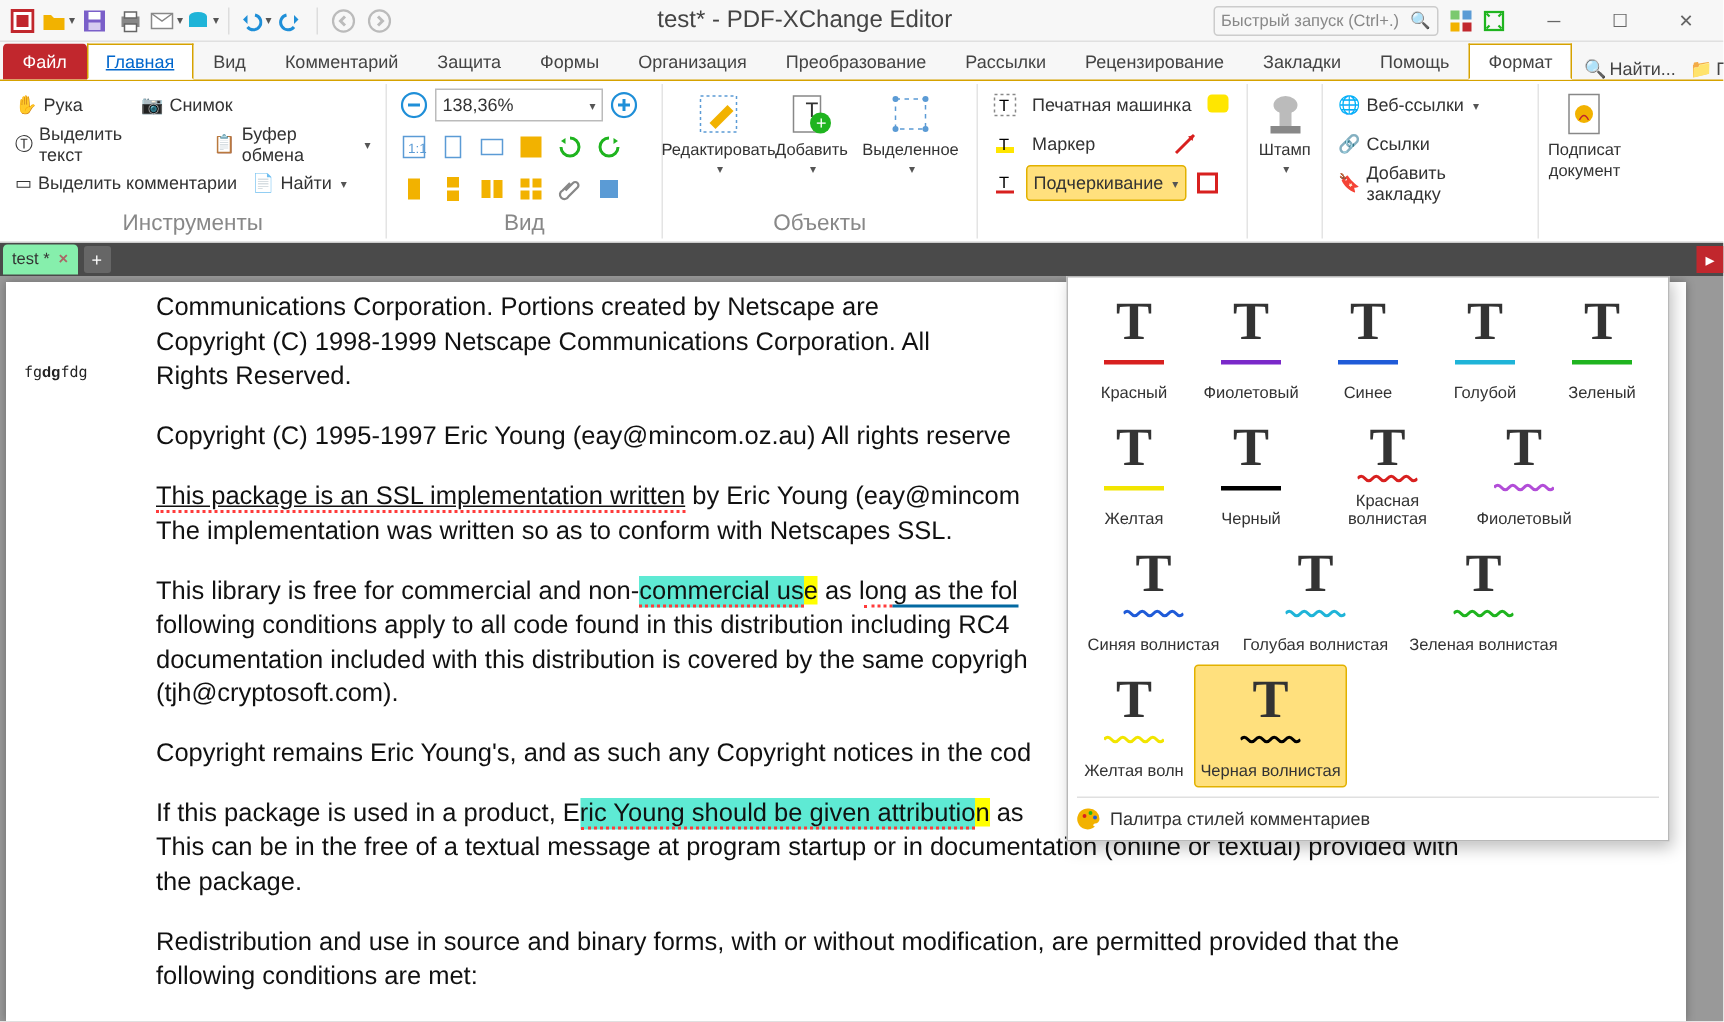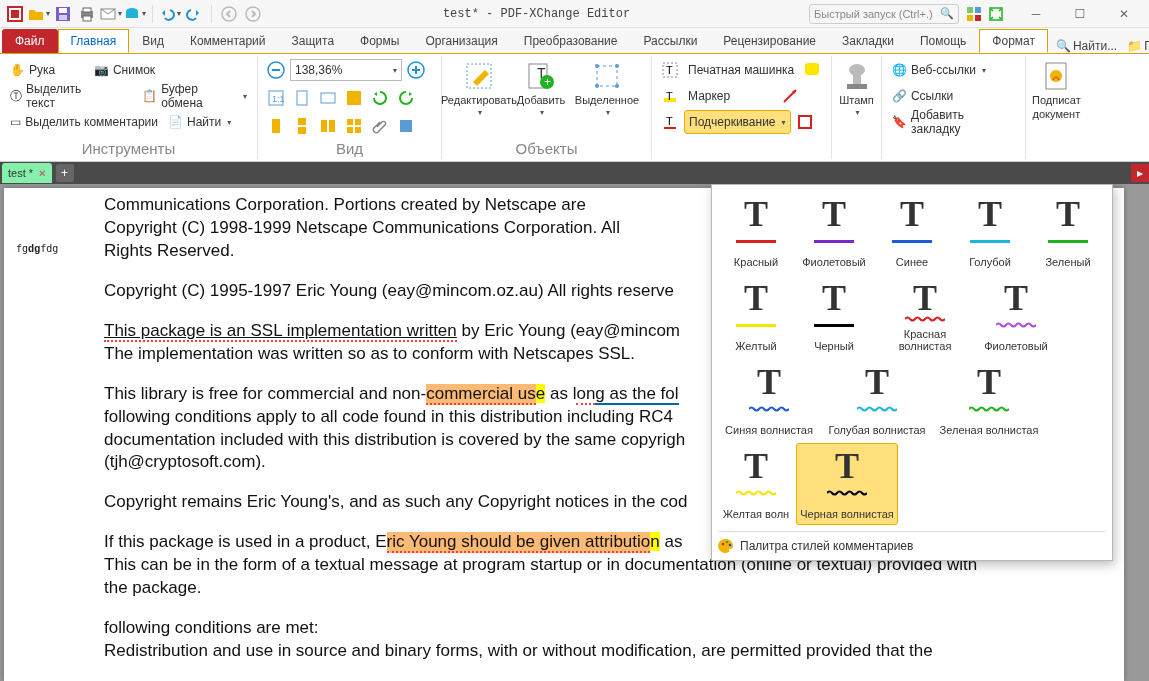--- a/index.html
+++ b/index.html
@@ -2,31 +2,31 @@
 <html><head>
 <meta charset="utf-8">
 <style>
 * { box-sizing: border-box; margin: 0; padding: 0; font-family: "Segoe UI", Tahoma, sans-serif; }
 body { width: 1149px; height: 681px; background: #fff; overflow: hidden; font-size: 12px; color: #333; }
 
 
 .titlebar { height: 28px; background: #f7f7f7; display: flex; align-items: center; padding: 0 4px; border-bottom: 1px solid #e0e0e0; }
 .titlebar .qat { display: flex; gap: 2px; align-items: center; }
 .titlebar .qat-btn { width: 22px; height: 22px; display: flex; align-items: center; justify-content: center; border-radius: 3px; cursor: pointer; }
-.titlebar .title-text { flex: 1; text-align: center; font-size: 12px; color: #444; font-family: Liberation Mono, monospace; }
+.titlebar .title-text { flex: 1; text-align: center; font-size: 16px; color: #444; }
 .titlebar .quick-launch { width: 150px; height: 20px; border: 1px solid #ccc; border-radius: 3px; font-size: 11px; color: #888; padding: 0 4px; display: flex; align-items: center; justify-content: space-between; }
 .titlebar .win-btns { display: flex; gap: 2px; margin-left: 8px; }
 .titlebar .win-btn { width: 42px; height: 24px; display: flex; align-items: center; justify-content: center; color: #666; }
 .sep-v { width: 1px; height: 18px; background: #ddd; margin: 0 4px; }
 
 
 .ribbon-tabs { height: 26px; display: flex; align-items: flex-end; background: #f7f7f7; border-bottom: 1px solid #d6a200; padding-left: 2px; }
 .rtab { padding: 4px 12px; font-size: 12px; color: #444; cursor: pointer; border: 1px solid transparent; }
 .rtab.file { background: #c1272d; color: #fff; border-radius: 3px 3px 0 0; }
-.rtab.active { background: #fff; border: 1px solid #d6a200; border-bottom-color: #fff; color: #0066cc; }
+.rtab.active { background: #fff; border: 1px solid #d6a200; border-bottom-color: #fff; color: #0066cc; text-decoration: underline; }
 .rtab.format { background: #fff; border: 1px solid #d6a200; border-bottom-color: #fff; color: #444; margin-left: auto; }
 .rtab-right { display: flex; align-items: center; margin-left: 4px; gap: 2px; }
 .rtab-find { display: flex; align-items: center; gap: 2px; padding: 0 4px; font-size: 12px; color: #444; }
 
 
 .ribbon { height: 108px; background: #fff; border-bottom: 1px solid #ccc; display: flex; padding: 2px 0; }
 .rgroup { border-right: 1px solid #e4e4e4; padding: 2px 6px 0 6px; display: flex; flex-direction: column; justify-content: space-between; position: relative; }
 .rgroup-label { text-align: center; font-size: 15px; color: #888; padding-bottom: 2px; }
 .rgroup-body { flex: 1; display: flex; }
 .rrow { display: flex; align-items: center; gap: 2px; }
@@ -44,21 +44,21 @@
 .add-tab { width: 18px; height: 18px; background: #666; color: #fff; display: flex; align-items: center; justify-content: center; margin-left: 4px; font-size: 12px; border-radius: 2px; }
 .tabstrip-arrow { margin-left: auto; width: 18px; height: 18px; background: #c1272d; color: #fff; display: flex; align-items: center; justify-content: center; }
 
 
 .docarea { position: relative; height: 497px; background: #999; overflow: hidden; display: flex; }
 .page { background: #fff; margin: 4px 0 0 4px; width: 1120px; padding: 0 0 0 40px; font-family: "Times New Roman", serif; font-size: 17px; line-height: 1.35; color: #111; position: relative; box-shadow: 0 0 6px rgba(0,0,0,0.3); }
 .page p { margin: 0; }
 .typewriter-text { position: absolute; left: 12px; top: 54px; font-family: monospace; font-size: 10px; color: #222; }
 .typewriter-text b { font-weight: bold; }
 .hl { background: #ffff00; }
-.hl-spell { background: #fdba74; border-bottom: 2px dotted #ff3b3b; }
+.hl-spell { background: #5eead4; border-bottom: 2px dotted #ff3b3b; }
 .ul-redspell { text-decoration: underline; border-bottom: 2px dotted #ff3b3b; }
 .ul-green { border-bottom: 2px solid #0369a1; }
 .redspell { border-bottom: 2px dotted #ff3b3b; }
 .content-block { margin-left: 60px; }
 
 
 .popup { position: absolute; left: 711px; top: 154px; width: 402px; background: #fff; border: 1px solid #b8b8b8; box-shadow: 2px 4px 10px rgba(0,0,0,0.25); z-index: 50; padding: 6px; }
 .popup-grid { display: flex; flex-wrap: wrap; gap: 2px; }
 .popup-item { width: 76px; height: 82px; border: 1px solid transparent; border-radius: 3px; display: flex; flex-direction: column; align-items: center; justify-content: space-between; padding: 6px 2px 4px 2px; cursor: pointer; }
 .popup-item.wide { width: 102px; }
@@ -496,25 +496,25 @@
       <p>The implementation was written so as to conform with Netscapes SSL.</p>
       <p style="height:17px"></p>
       <p><span>This library is free  for commercial and non-</span><span class="hl-spell">commercial us</span><span class="hl">e</span><span> as l</span><span class="redspell">on</span><span class="ul-green">g as the fol</span></p>
       <p>following conditions apply to all code found in this distribution including RC4</p>
       <p>documentation included with this distribution is covered by the same copyrigh</p>
       <p>(tjh@cryptosoft.com).</p>
       <p style="height:17px"></p>
       <p>Copyright remains Eric Young's, and as such any Copyright notices in the cod</p>
       <p style="height:17px"></p>
       <p><span>If this package is used in a product, E</span><span class="hl-spell">ric Young should be given attributio</span><span class="hl">n</span><span> as</span></p>
-      <p>This can be in the form of a textual message at program startup or in documentation (online or textual) provided with</p>
+      <p>This can be in the free of a textual message at program startup or in documentation (online or textual) provided with</p>
       <p>the package.</p>
       <p style="height:17px"></p>
+      <p>Redistribution and use in source and binary forms, with or without modification, are permitted provided that the</p>
       <p>following conditions are met:</p>
-      <p>Redistribution and use in source and binary forms, with or without modification, are permitted provided that the</p>
     </div>
   </div>
 
   <div class="popup" style="top:0;">
     <div class="popup-grid" id="popup-grid">
         <div class="popup-item">
           <div class="tglyph">T</div>
           <div class="tline" style="background: rgb(216, 32, 31);"></div>
           <div class="tlabel">Красный</div>
         </div>
@@ -534,21 +534,21 @@
           <div class="tlabel">Голубой</div>
         </div>
         <div class="popup-item">
           <div class="tglyph">T</div>
           <div class="tline" style="background: rgb(31, 180, 31);"></div>
           <div class="tlabel">Зеленый</div>
         </div>
         <div class="popup-item">
           <div class="tglyph">T</div>
           <div class="tline" style="background: rgb(242, 229, 0);"></div>
-          <div class="tlabel">Желтый</div>
+          <div class="tlabel">Желтая</div>
         </div>
         <div class="popup-item">
           <div class="tglyph">T</div>
           <div class="tline" style="background: rgb(0, 0, 0);"></div>
           <div class="tlabel">Черный</div>
         </div>
         <div class="popup-item wide">
           <div class="tglyph">T</div>
           <div>
             <svg width="40" height="6">

